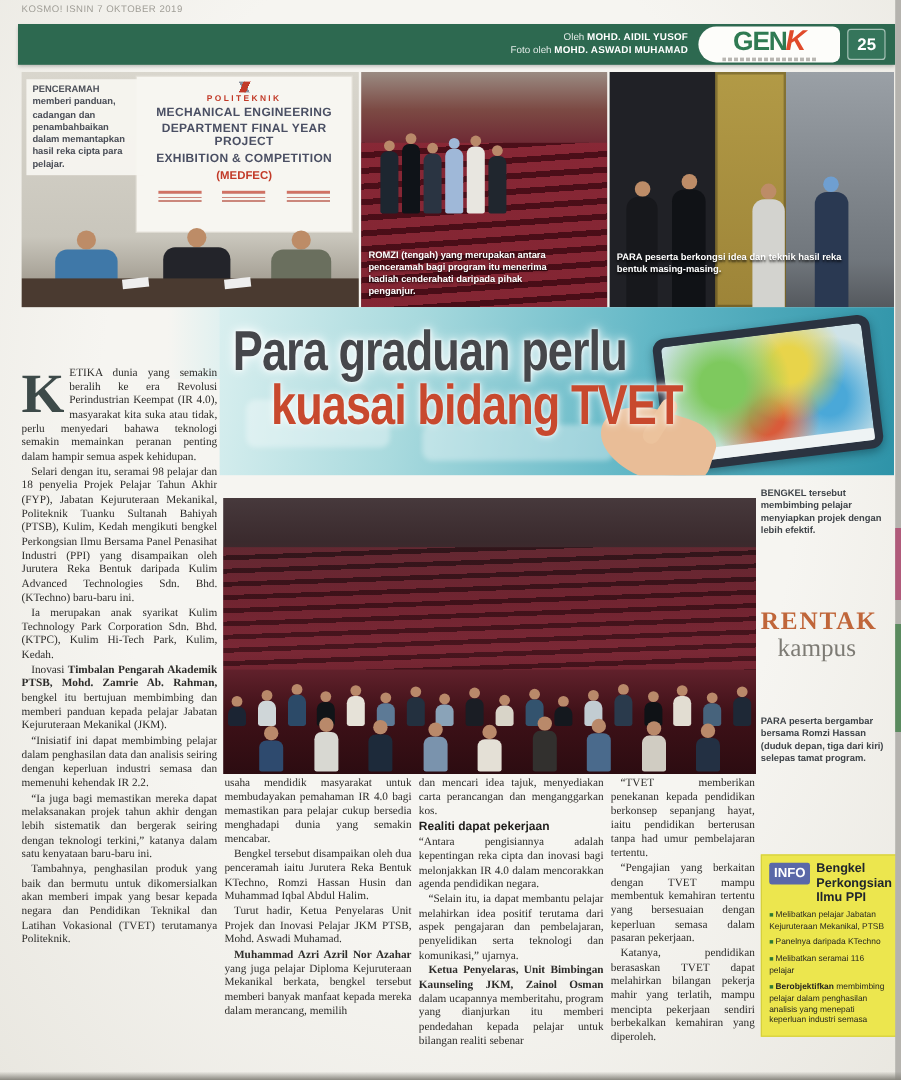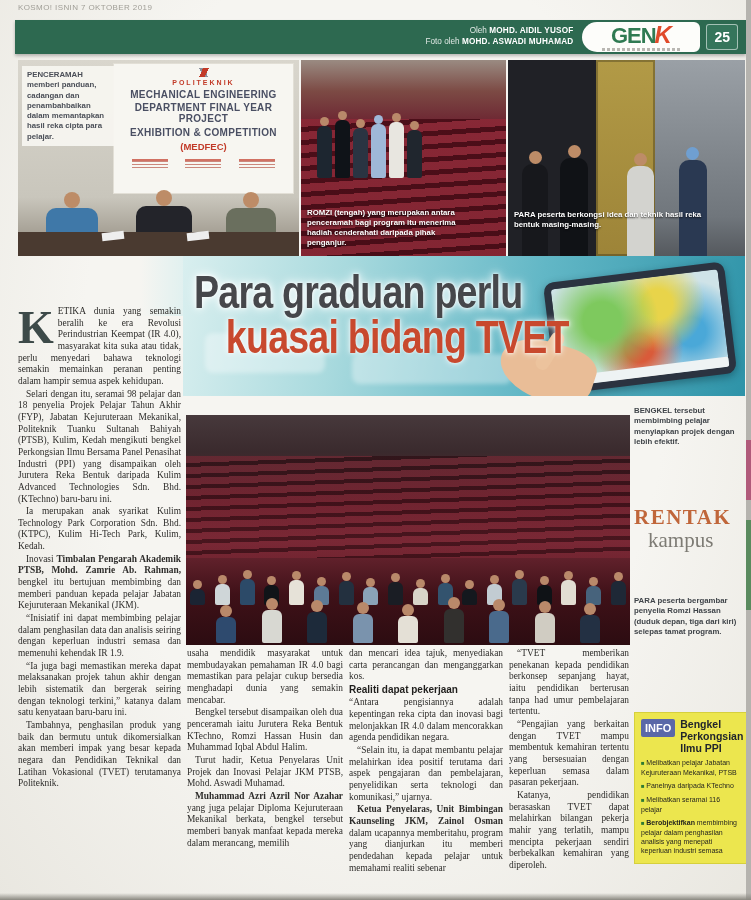--- a/index.html
+++ b/index.html
@@ -383,57 +383,57 @@
   <div class="railcap cap" style="top:406px;">
     <span class="b">BENGKEL</span><span> tersebut membimbing pelajar menyiapkan projek dengan lebih efektif.</span>
   </div>
 
   <div class="rentak">
     <div class="r1">RENTAK</div>
     <div class="r2">kampus</div>
   </div>
 
   <div class="railcap cap" style="top:596px;">
-    <span class="b">PARA</span><span> peserta bergambar penyelia Romzi Hassan (duduk depan, tiga dari kiri) selepas tamat program.</span>
+    <span class="b">PARA</span><span> peserta bergambar bersama Romzi Hassan (duduk depan, tiga dari kiri) selepas tamat program.</span>
   </div>
 
   <div class="infobox">
     <div class="infohead">
       <span class="infolabel">INFO</span>
       <span class="infotitle">Bengkel Perkongsian Ilmu PPI</span>
     </div>
     <div class="bullet"><span class="b"></span><span>Melibatkan pelajar Jabatan Kejuruteraan Mekanikal, PTSB</span></div>
     <div class="bullet"><span class="b"></span><span>Panelnya daripada KTechno</span></div>
     <div class="bullet"><span class="b"></span><span>Melibatkan seramai 116 pelajar</span></div>
     <div class="bullet"><span class="b">Berobjektifkan</span><span> membimbing pelajar dalam penghasilan analisis yang menepati keperluan industri semasa</span></div>
   </div>
 
   <div class="bodycol" id="col1">
     <p class="first"><span class="dropcap">K</span><span>ETIKA dunia yang semakin beralih ke era Revolusi Perindustrian Keempat (IR 4.0), masyarakat kita suka atau tidak, perlu menyedari bahawa teknologi semakin memainkan peranan penting dalam hampir semua aspek kehidupan.</span></p>
     <p>Selari dengan itu, seramai 98 pelajar dan 18 penyelia Projek Pelajar Tahun Akhir (FYP), Jabatan Kejuruteraan Mekanikal, Politeknik Tuanku Sultanah Bahiyah (PTSB), Kulim, Kedah mengikuti bengkel Perkongsian Ilmu Bersama Panel Penasihat Industri (PPI) yang disampaikan oleh Jurutera Reka Bentuk daripada Kulim Advanced Technologies Sdn. Bhd. (KTechno) baru-baru ini.</p>
     <p>Ia merupakan anak syarikat Kulim Technology Park Corporation Sdn. Bhd. (KTPC), Kulim Hi-Tech Park, Kulim, Kedah.</p>
     <p><span>Inovasi </span><span class="b">Timbalan Pengarah Akademik PTSB, Mohd. Zamrie Ab. Rahman,</span><span> bengkel itu bertujuan membimbing dan memberi panduan kepada pelajar Jabatan Kejuruteraan Mekanikal (JKM).</span></p>
-    <p>“Inisiatif ini dapat membimbing pelajar dalam penghasilan data dan analisis seiring dengan keperluan industri semasa dan memenuhi kehendak IR 1.9.</p>
+    <p>“Inisiatif ini dapat membimbing pelajar dalam penghasilan data dan analisis seiring dengan keperluan industri semasa dan memenuhi kehendak IR 2.2.</p>
     <p>“Ia juga bagi memastikan mereka dapat melaksanakan projek tahun akhir dengan lebih sistematik dan bergerak seiring dengan teknologi terkini,” katanya dalam satu kenyataan baru-baru ini.</p>
     <p>Tambahnya, penghasilan produk yang baik dan bermutu untuk dikomersialkan akan memberi impak yang besar kepada negara dan Pendidikan Teknikal dan Latihan Vokasional (TVET) terutamanya Politeknik.</p>
   </div>
 
   <div class="bodycol" id="col2">
     <p class="first">usaha mendidik masyarakat untuk membudayakan pemahaman IR 4.0 bagi memastikan para pelajar cukup bersedia menghadapi dunia yang semakin mencabar.</p>
     <p>Bengkel tersebut disampaikan oleh dua penceramah iaitu Jurutera Reka Bentuk KTechno, Romzi Hassan Husin dan Muhammad Iqbal Abdul Halim.</p>
     <p>Turut hadir, Ketua Penyelaras Unit Projek dan Inovasi Pelajar JKM PTSB, Mohd. Aswadi Muhamad.</p>
     <p><span class="b">Muhammad Azri Azril Nor Azahar</span><span> yang juga pelajar Diploma Kejuruteraan Mekanikal berkata, bengkel tersebut memberi banyak manfaat kepada mereka dalam merancang, memilih</span></p>
   </div>
 
   <div class="bodycol" id="col3">
     <p class="first">dan mencari idea tajuk, menyediakan carta perancangan dan menganggarkan kos.</p>
     <p class="subhead">Realiti dapat pekerjaan</p>
     <p class="first">“Antara pengisiannya adalah kepentingan reka cipta dan inovasi bagi melonjakkan IR 4.0 dalam mencorakkan agenda pendidikan negara.</p>
     <p>“Selain itu, ia dapat membantu pelajar melahirkan idea positif terutama dari aspek pengajaran dan pembelajaran, penyelidikan serta teknologi dan komunikasi,” ujarnya.</p>
-    <p><span class="b">Ketua Penyelaras, Unit Bimbingan Kaunseling JKM, Zainol Osman</span><span> dalam ucapannya memberitahu, program yang dianjurkan itu memberi pendedahan kepada pelajar untuk memahami realiti sebenar</span></p>
+    <p><span class="b">Ketua Penyelaras, Unit Bimbingan Kaunseling JKM, Zainol Osman</span><span> dalam ucapannya memberitahu, program yang dianjurkan itu memberi pendedahan kepada pelajar untuk bilangan realiti sebenar</span></p>
   </div>
 
   <div class="bodycol" id="col4">
     <p>“TVET memberikan penekanan kepada pendidikan berkonsep sepanjang hayat, iaitu pendidikan berterusan tanpa had umur pembelajaran tertentu.</p>
     <p>“Pengajian yang berkaitan dengan TVET mampu membentuk kemahiran tertentu yang bersesuaian dengan keperluan semasa dalam pasaran pekerjaan.</p>
     <p>Katanya, pendidikan berasaskan TVET dapat melahirkan bilangan pekerja mahir yang terlatih, mampu mencipta pekerjaan sendiri berbekalkan kemahiran yang diperoleh.</p>
   </div>
 
   <div class="right-edge"></div>
   <div class="edge-frag1"></div>

